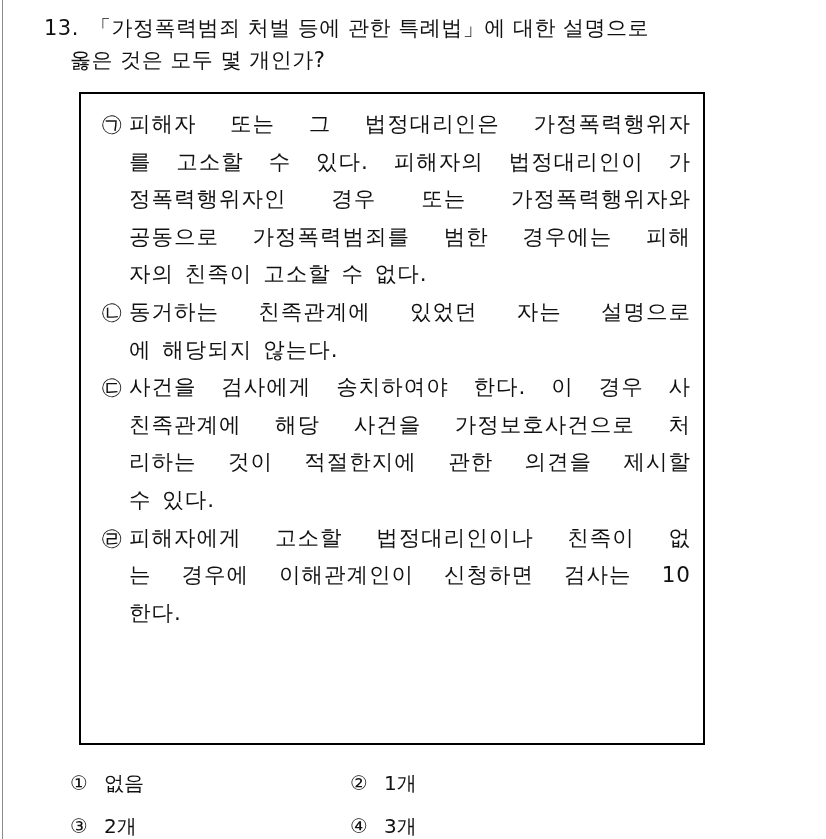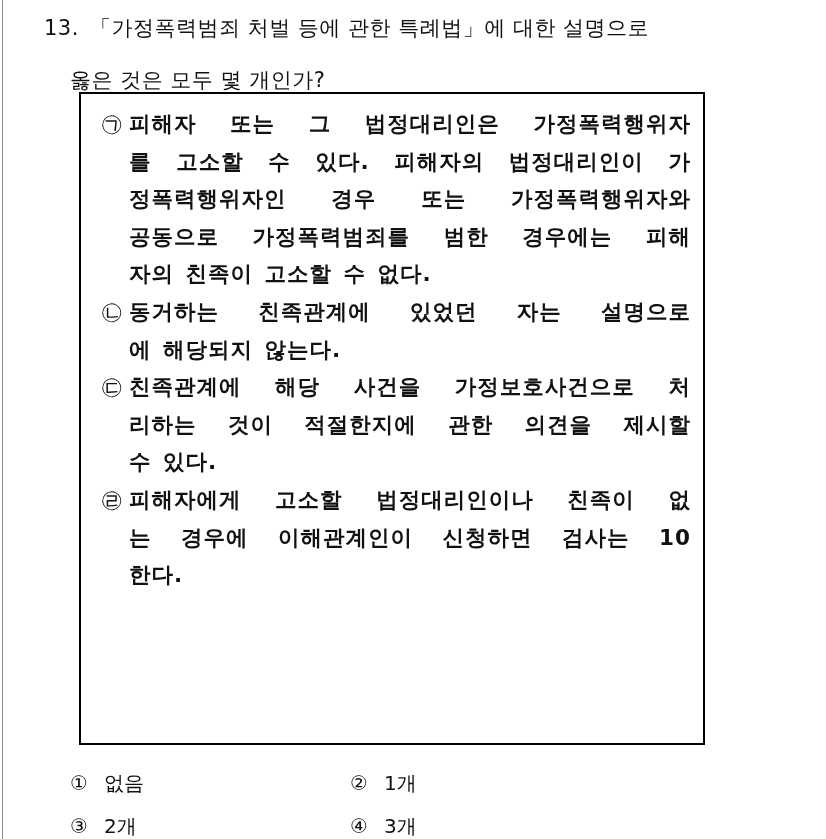--- a/index.html
+++ b/index.html
@@ -27,21 +27,21 @@
       position: absolute;
       left: 24px;
       top: 12px;
       width: 780px;
       font-size: 21px;
       line-height: 32px;
       letter-spacing: 0.5px;
     }
     .q-line1 { white-space: nowrap; margin-left: 20px; }
     .q-number { display: inline-block; width: 46px; }
-    .q-line2 { padding-left: 46px; white-space: nowrap; margin-top: 20px; }
+    .q-line2 { padding-left: 46px; white-space: nowrap; }
 
     .statement-box {
       position: absolute;
       left: 79px;
       top: 92px;
       width: 622px;
       height: 649px;
       border: 2px solid #000000;
       box-sizing: content-box;
     }
@@ -61,21 +61,20 @@
     .marker {
       flex: 0 0 28px;
       width: 28px;
     }
     .stmt-lines { flex: 1; }
     .stmt-line {
       display: block;
       white-space: nowrap;
       text-align: justify;
       text-align-last: justify;
-      font-weight: bold;
     }
     .stmt-line.last {
       text-align-last: left;
     }
 
     .choices {
       position: absolute;
       left: 70px;
       top: 762px;
       width: 560px;
@@ -119,20 +118,21 @@
       <span class="marker">㉡</span>
       <div class="stmt-lines">
         <span class="stmt-line">동거하는 친족관계에 있었던 자는 설명으로</span>
         <span class="stmt-line last">에 해당되지 않는다.</span>
       </div>
     </div>
 
     <div class="statement">
       <span class="marker">㉢</span>
       <div class="stmt-lines">
+        <span class="stmt-line">사건을 검사에게 송치하여야 한다. 이 경우 사</span>
         <span class="stmt-line">친족관계에 해당 사건을 가정보호사건으로 처</span>
         <span class="stmt-line">리하는 것이 적절한지에 관한 의견을 제시할</span>
         <span class="stmt-line last">수 있다.</span>
       </div>
     </div>
 
     <div class="statement">
       <span class="marker">㉣</span>
       <div class="stmt-lines">
         <span class="stmt-line">피해자에게 고소할 법정대리인이나 친족이 없</span>

